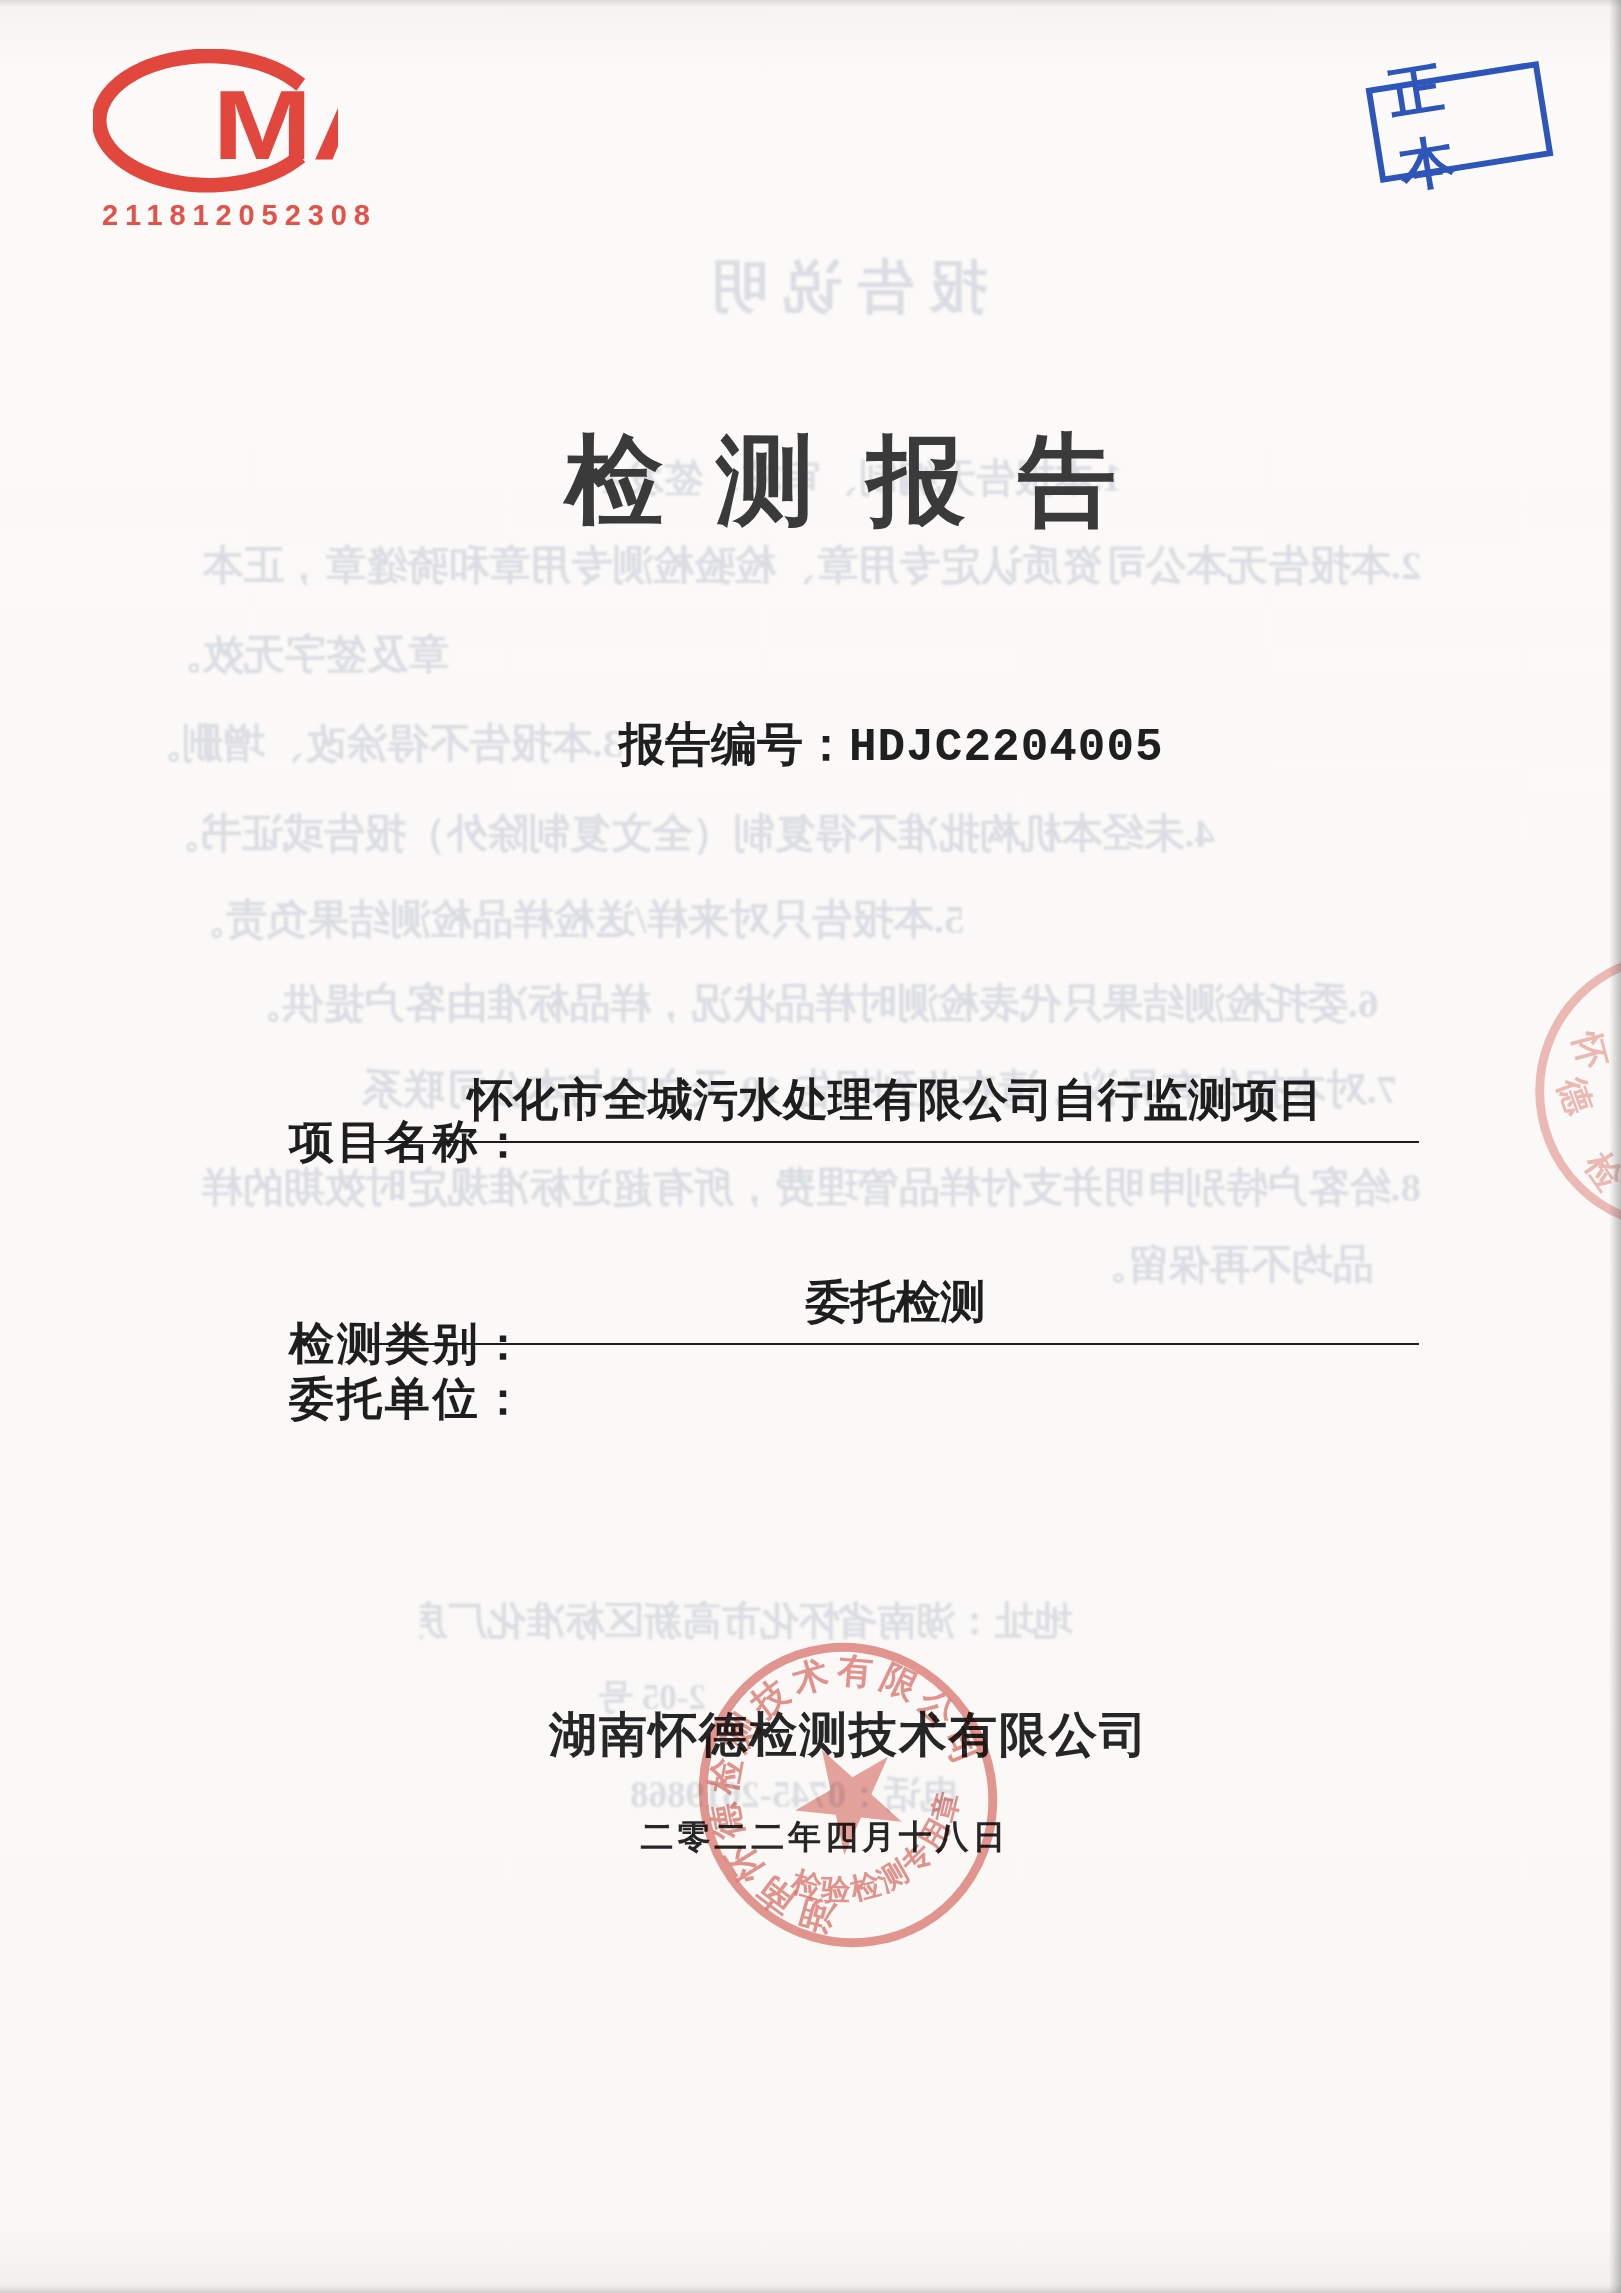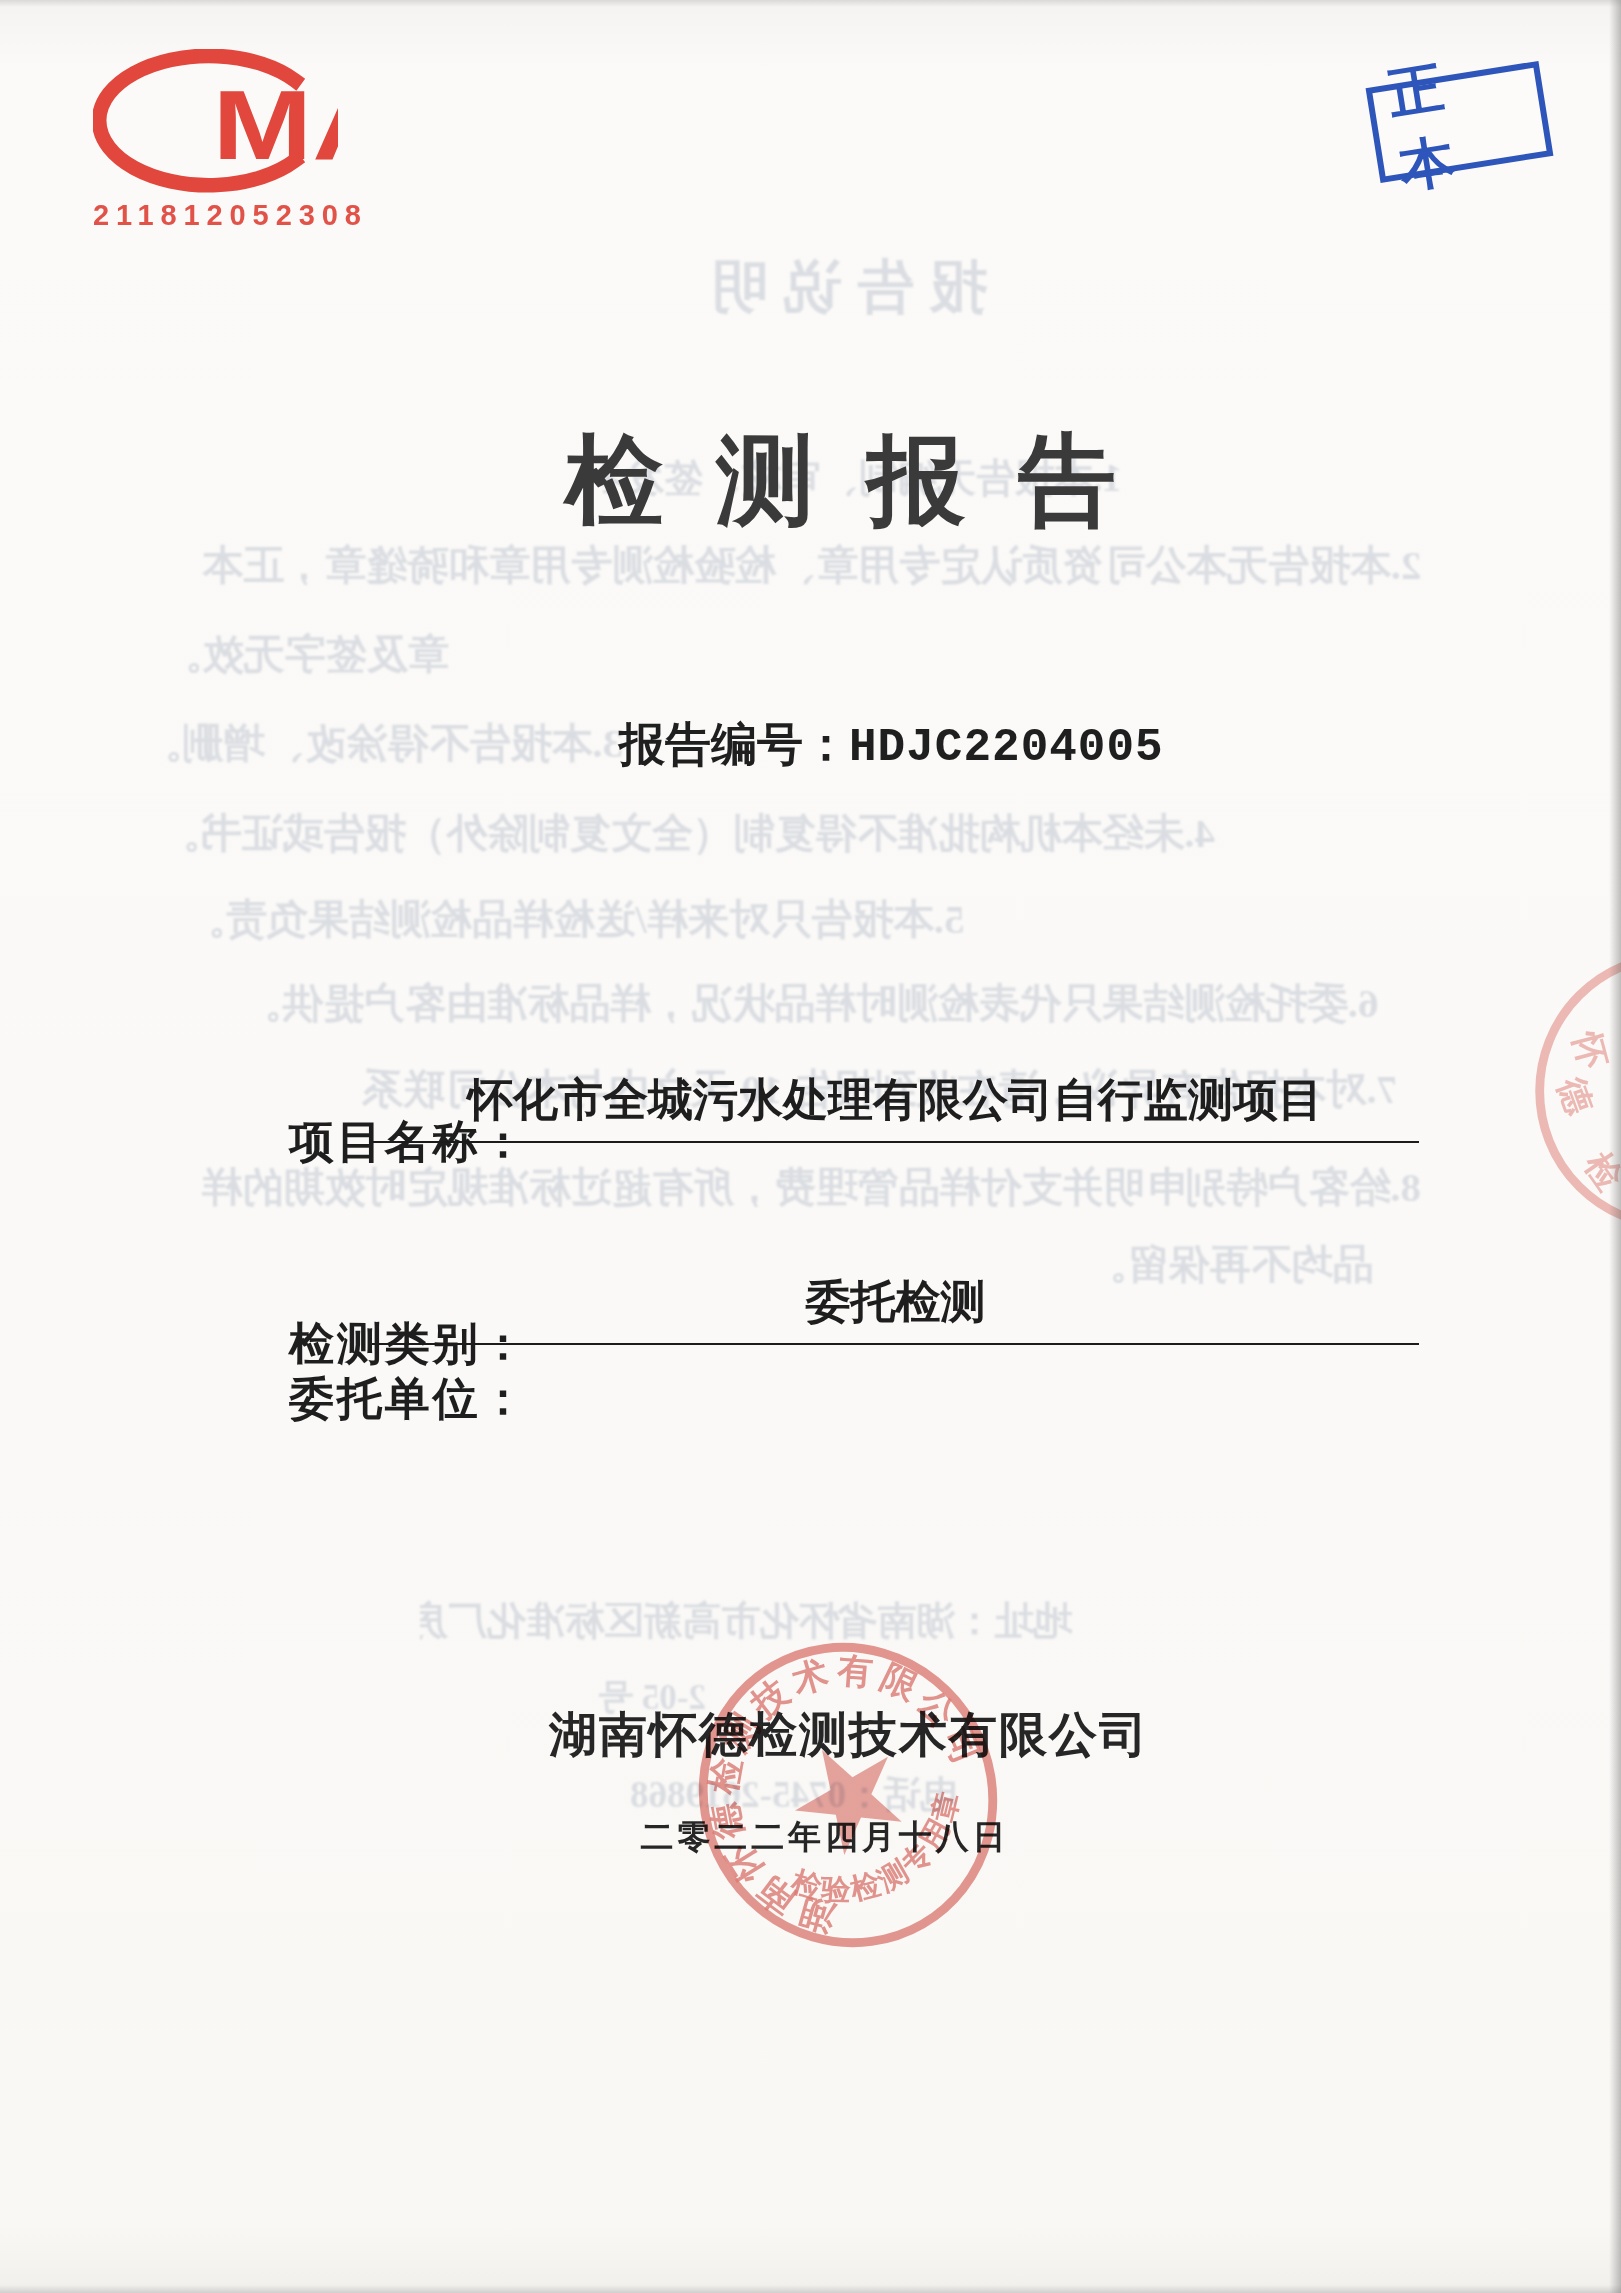--- a/index.html
+++ b/index.html
@@ -17,21 +17,21 @@
   .edge-right{position:absolute;top:0;right:0;bottom:0;width:11.8px;
     background:linear-gradient(to right,rgba(0,0,0,0),rgba(90,90,90,.38));}
   .edge-bottom{position:absolute;left:0;right:0;bottom:0;height:8.8px;
     background:linear-gradient(to bottom,rgba(0,0,0,0),rgba(120,120,120,.30));}
   .edge-top{position:absolute;left:0;right:0;top:0;height:6.9px;
     background:linear-gradient(to top,rgba(0,0,0,0),rgba(140,140,140,.25));}
 
   
   .cma{position:absolute;left:93px;top:49px;width:245px;height:147px;}
   .cma-number{
-    position:absolute;left:93px;top:199px;width:294px;
+    position:absolute;left:102px;top:199px;width:294px;
     font-family:"Liberation Sans","DejaVu Sans",sans-serif;
     font-weight:bold;font-size:29px;letter-spacing:6.9px;color:#e15248;white-space:nowrap;
   }
 
   
   .original-stamp{
     position:absolute;left:1372px;top:74px;width:147px;height:84px;
     border:6.9px solid #2e55b9;transform:rotate(-9deg);
     display:flex;align-items:center;justify-content:center;
     color:#2e55b9;font-weight:bold;font-size:55px;letter-spacing:21.6px;padding-left:15.7px;

